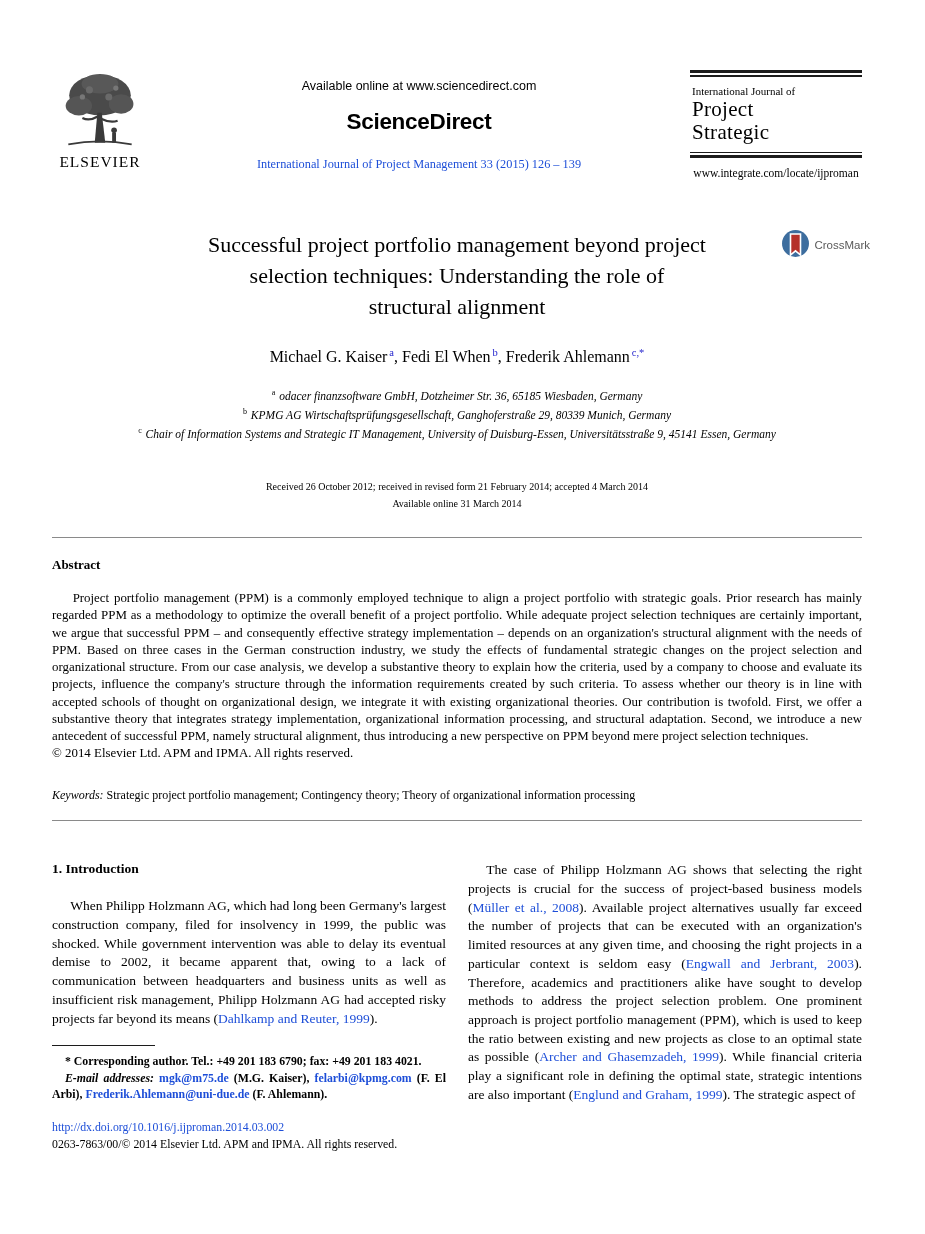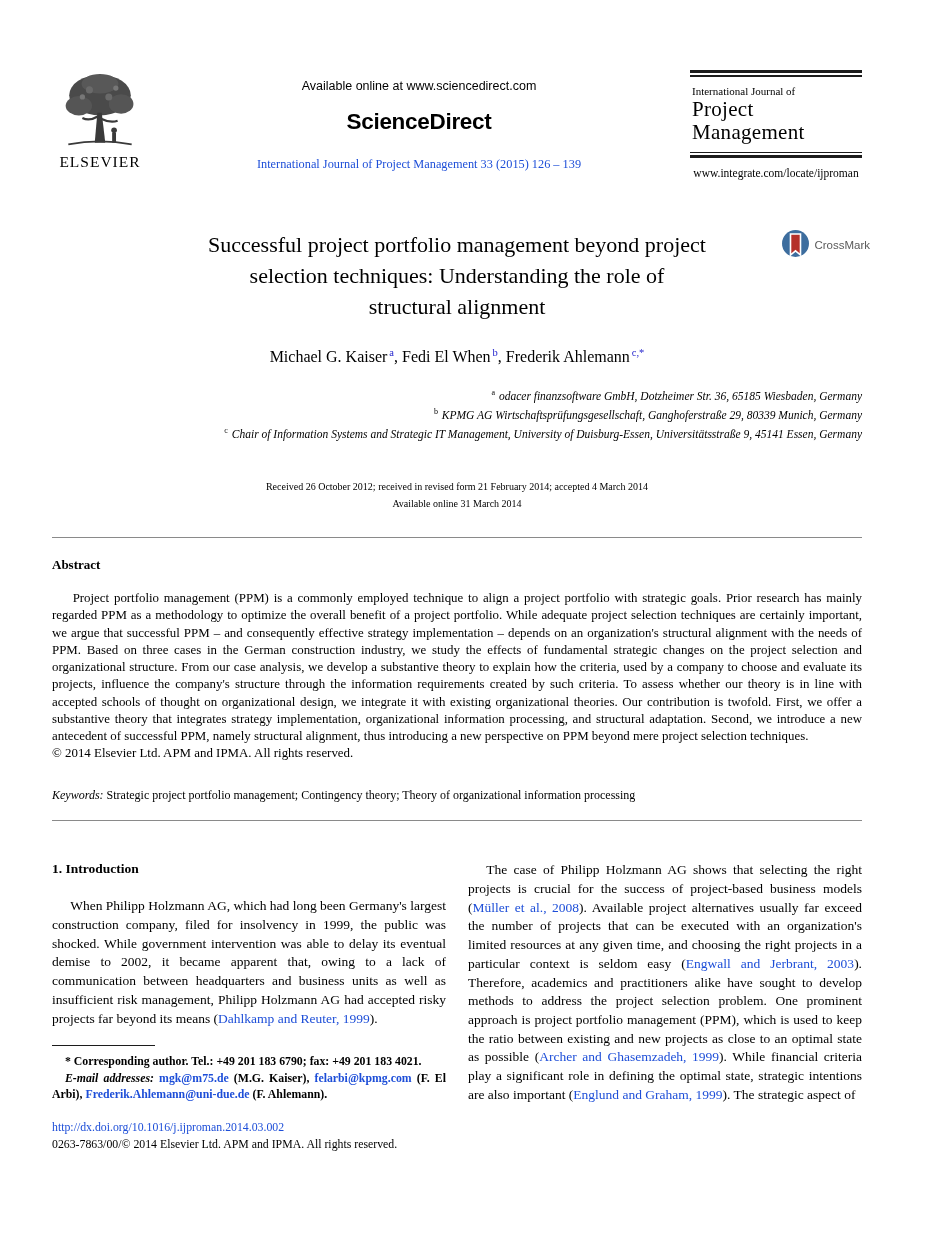--- a/index.html
+++ b/index.html
@@ -36,21 +36,21 @@
 
   
   .title-block { position:relative; text-align:center; margin-top:50px; }
   .paper-title { font-size:22px; font-weight:normal; line-height:31px; margin:0; }
   .crossmark { position:absolute; right:-8px; top:0; display:flex; align-items:center; }
   .crossmark-label { font-family:"Liberation Sans", sans-serif; font-size:11.5px; color:#5a5a5a; margin-left:4px; }
 
   .authors { margin-top:25px; font-size:16px; }
   .authors sup { color:#2323cd; font-size:10.5px; margin-left:2px; }
 
-  .affiliations { margin-top:21px; font-style:italic; font-size:11.5px; line-height:1.55;text-align:right; }
+  .affiliations { margin-top:21px; font-style:italic; font-size:11.5px; line-height:1.55; }
   .affiliations sup { font-size:8px; font-style:normal; margin-right:1px; }
 
   .received { margin-top:36px; font-size:10px; line-height:1.65; }
 
   
   .rule-full { border:none; border-top:1px solid #8a8a8a; margin:25px 0 0 0; }
   .abstract-heading { font-size:13px; font-weight:bold; margin:19px 0 0 0; }
   .abstract-body { font-size:12.9px; line-height:17.2px; text-align:justify; text-indent:1.6em; margin:17px 0 0 0; }
   .abstract-copyright { font-size:12.9px; line-height:17.2px; margin:0; }
   .keywords { font-size:12px; margin-top:26px; }
@@ -106,21 +106,21 @@
       <div class="sd-logo">ScienceDirect</div>
       <div class="citation link">International Journal of Project Management 33 (2015) 126 – 139</div>
     </div>
 
     <div class="header-right">
       <div class="journal-box">
         <div class="jb-rule thick"></div>
         <div class="jb-rule thin"></div>
         <div class="jb-small">International Journal of</div>
         <div class="jb-big">Project</div>
-        <div class="jb-big">Management</div>
+        <div class="jb-big">Strategic</div>
         <div class="jb-rule thin-b"></div>
         <div class="jb-rule thick-b"></div>
       </div>
       <div class="journal-url">www.integrate.com/locate/ijproman</div>
     </div>
   </div>
 
   <div class="title-block">
     <div class="crossmark">
       <svg width="29" height="31" viewBox="0 0 29 31">

